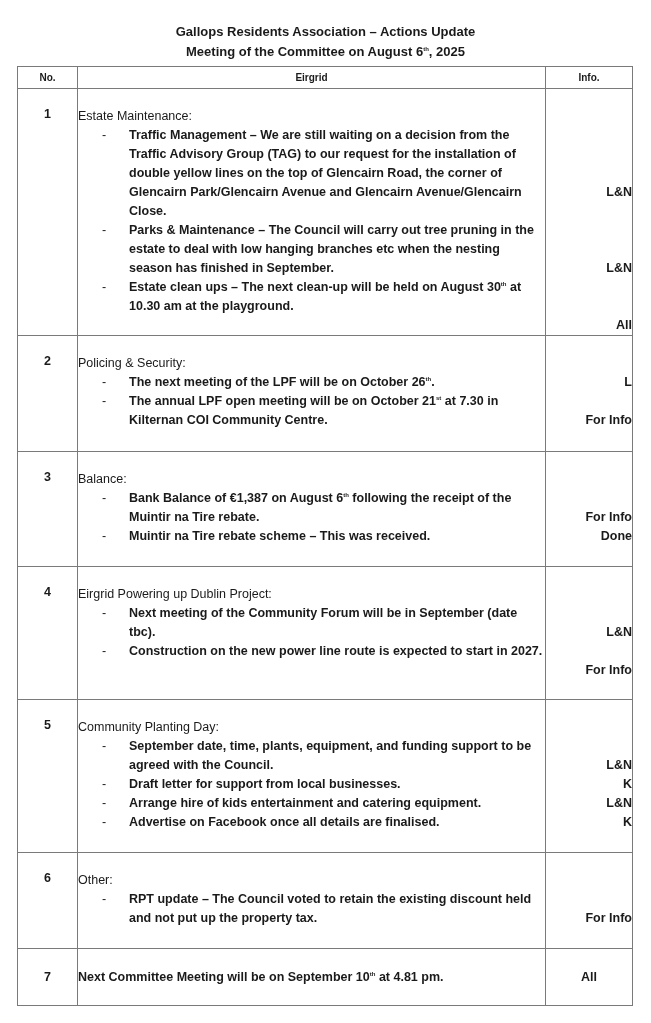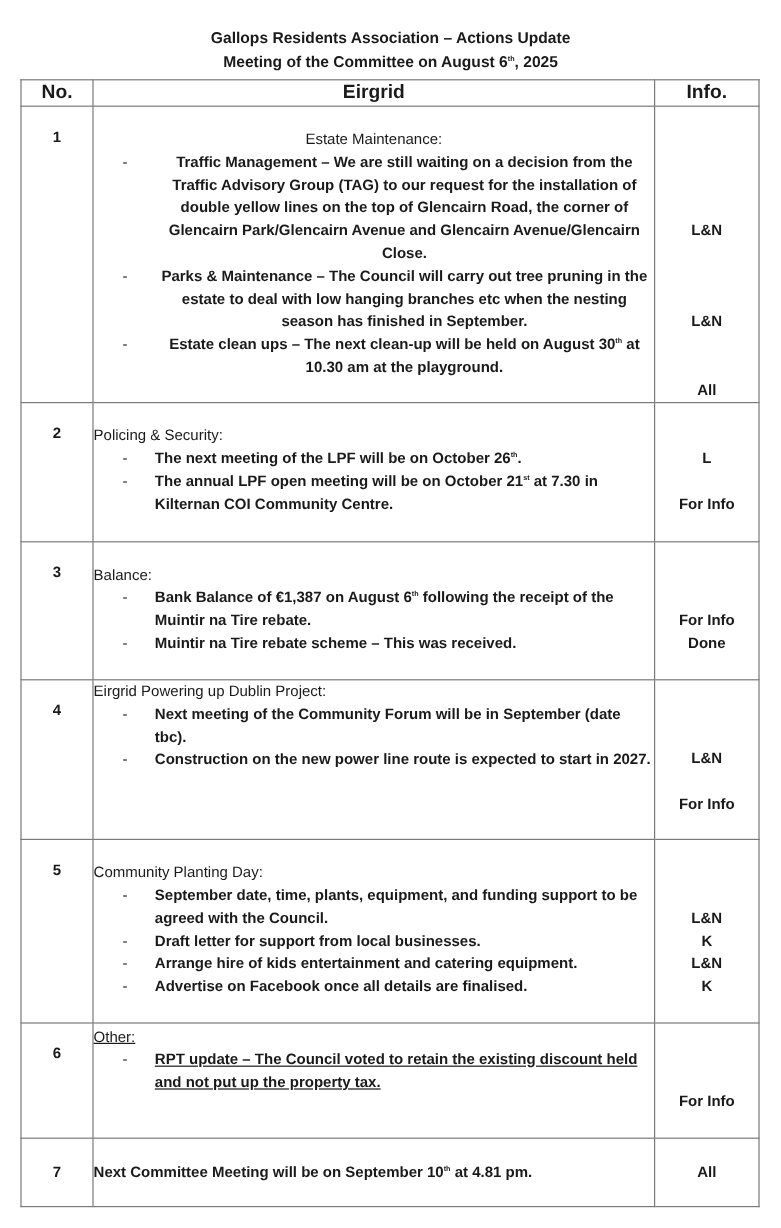--- a/index.html
+++ b/index.html
@@ -8,26 +8,26 @@
     font-family: "Liberation Sans", "DejaVu Sans", sans-serif;
     color: #1a1a1a; font-size: 12.5px;
   }
   .title-block { position: absolute; left: 0; top: 22px; width: 651px; text-align: center; font-weight: bold; font-size: 13px; line-height: 20px; }
   sup { font-size: 6px; vertical-align: 5px; line-height: 0; }
   table.actions {
     position: absolute; left: 17px; top: 66px; width: 615px;
     border-collapse: collapse; table-layout: fixed;
   }
   table.actions td, table.actions th { border: 1px solid #7a7a7a; padding: 0; }
-  th { font-weight: bold; height: 21px; font-size: 16px; text-align: center; vertical-align: middle; }
+  th { font-weight: bold; height: 21px; font-size: 10px; text-align: center; vertical-align: middle; }
   col.c-no { width: 60px; } col.c-act { width: 468px; } col.c-resp { width: 87px; }
   td.no { text-align: center; vertical-align: top; font-weight: bold; }
   td.act { vertical-align: top; padding-left: 8px; }
   td.resp { vertical-align: top; text-align: center; font-weight: bold; }
-  .cell-inner { position: relative; }
+  .cell-inner { position: relative; text-align: right; }
   .heading { font-weight: normal; line-height: 19px; }
   .bullets { list-style: none; margin: 0; padding: 0; }
   .bullets li { position: relative; padding-left: 51px; font-weight: bold; line-height: 19px; }
   .bullets li .dash { position: absolute; left: 24px; top: 0; font-weight: normal; }
   .resp-line { line-height: 19px; height: 19px; }
   .single { font-weight: bold; line-height: 19px; }
 </style>
 </head>
 <body>
 
@@ -45,21 +45,21 @@
   <thead>
     <tr>
       <th>No.</th>
       <th>Eirgrid</th>
       <th>Info.</th>
     </tr>
   </thead>
   <tbody id="rows">
       <tr style="height: 244px;">
         <td class="no" style="padding-top: 18px;">1</td>
-        <td class="act" style="padding-top: 18px; text-align: center;">
+        <td class="act" style="padding-top: 18px;">
           <div class="heading">Estate Maintenance:</div>
           <ul class="bullets">
             <li><span class="dash">-</span><span>Traffic Management – We are still waiting on a decision from the Traffic Advisory Group (TAG) to our request for the installation of double yellow lines on the top of Glencairn Road, the corner of Glencairn Park/Glencairn Avenue and Glencairn Avenue/Glencairn Close.</span></li>
             <li><span class="dash">-</span><span>Parks &amp; Maintenance – The Council will carry out tree pruning in the estate to deal with low hanging branches etc when the nesting season has finished in September.</span></li>
             <li><span class="dash">-</span><span>Estate clean ups – The next clean-up will be held on August 30</span><sup>th</sup><span> at 10.30 am at the playground.</span></li>
           </ul>
         </td>
         <td class="resp" style="padding-top: 18px;">
           <div class="cell-inner">
             <div class="resp-line"></div>
@@ -108,21 +108,21 @@
           <div class="cell-inner">
             <div class="resp-line"></div>
             <div class="resp-line"></div>
             <div class="resp-line">For Info</div>
             <div class="resp-line">Done</div>
           </div>
         </td>
       </tr>
       <tr style="height: 133px;">
         <td class="no" style="padding-top: 18px;">4</td>
-        <td class="act" style="">
+        <td class="act" style="padding-top: 18px;">
           <div class="heading">Eirgrid Powering up Dublin Project:</div>
           <ul class="bullets">
             <li><span class="dash">-</span><span>Next meeting of the Community Forum will be in September (date tbc).</span></li>
             <li><span class="dash">-</span><span>Construction on the new power line route is expected to start in 2027.</span></li>
           </ul>
         </td>
         <td class="resp" style="padding-top: 18px;">
           <div class="cell-inner">
             <div class="resp-line"></div>
             <div class="resp-line"></div>
@@ -149,21 +149,21 @@
             <div class="resp-line"></div>
             <div class="resp-line">L&amp;N</div>
             <div class="resp-line">K</div>
             <div class="resp-line">L&amp;N</div>
             <div class="resp-line">K</div>
           </div>
         </td>
       </tr>
       <tr style="height: 96px;">
         <td class="no" style="padding-top: 18px;">6</td>
-        <td class="act" style="padding-top: 2px; text-decoration: underline;">
+        <td class="act" style="padding-top: 18px;">
           <div class="heading">Other:</div>
           <ul class="bullets">
             <li><span class="dash">-</span><span>RPT update – The Council voted to retain the existing discount held and not put up the property tax.</span></li>
           </ul>
         </td>
         <td class="resp" style="padding-top: 18px;">
           <div class="cell-inner">
             <div class="resp-line"></div>
             <div class="resp-line"></div>
             <div class="resp-line">For Info</div>

